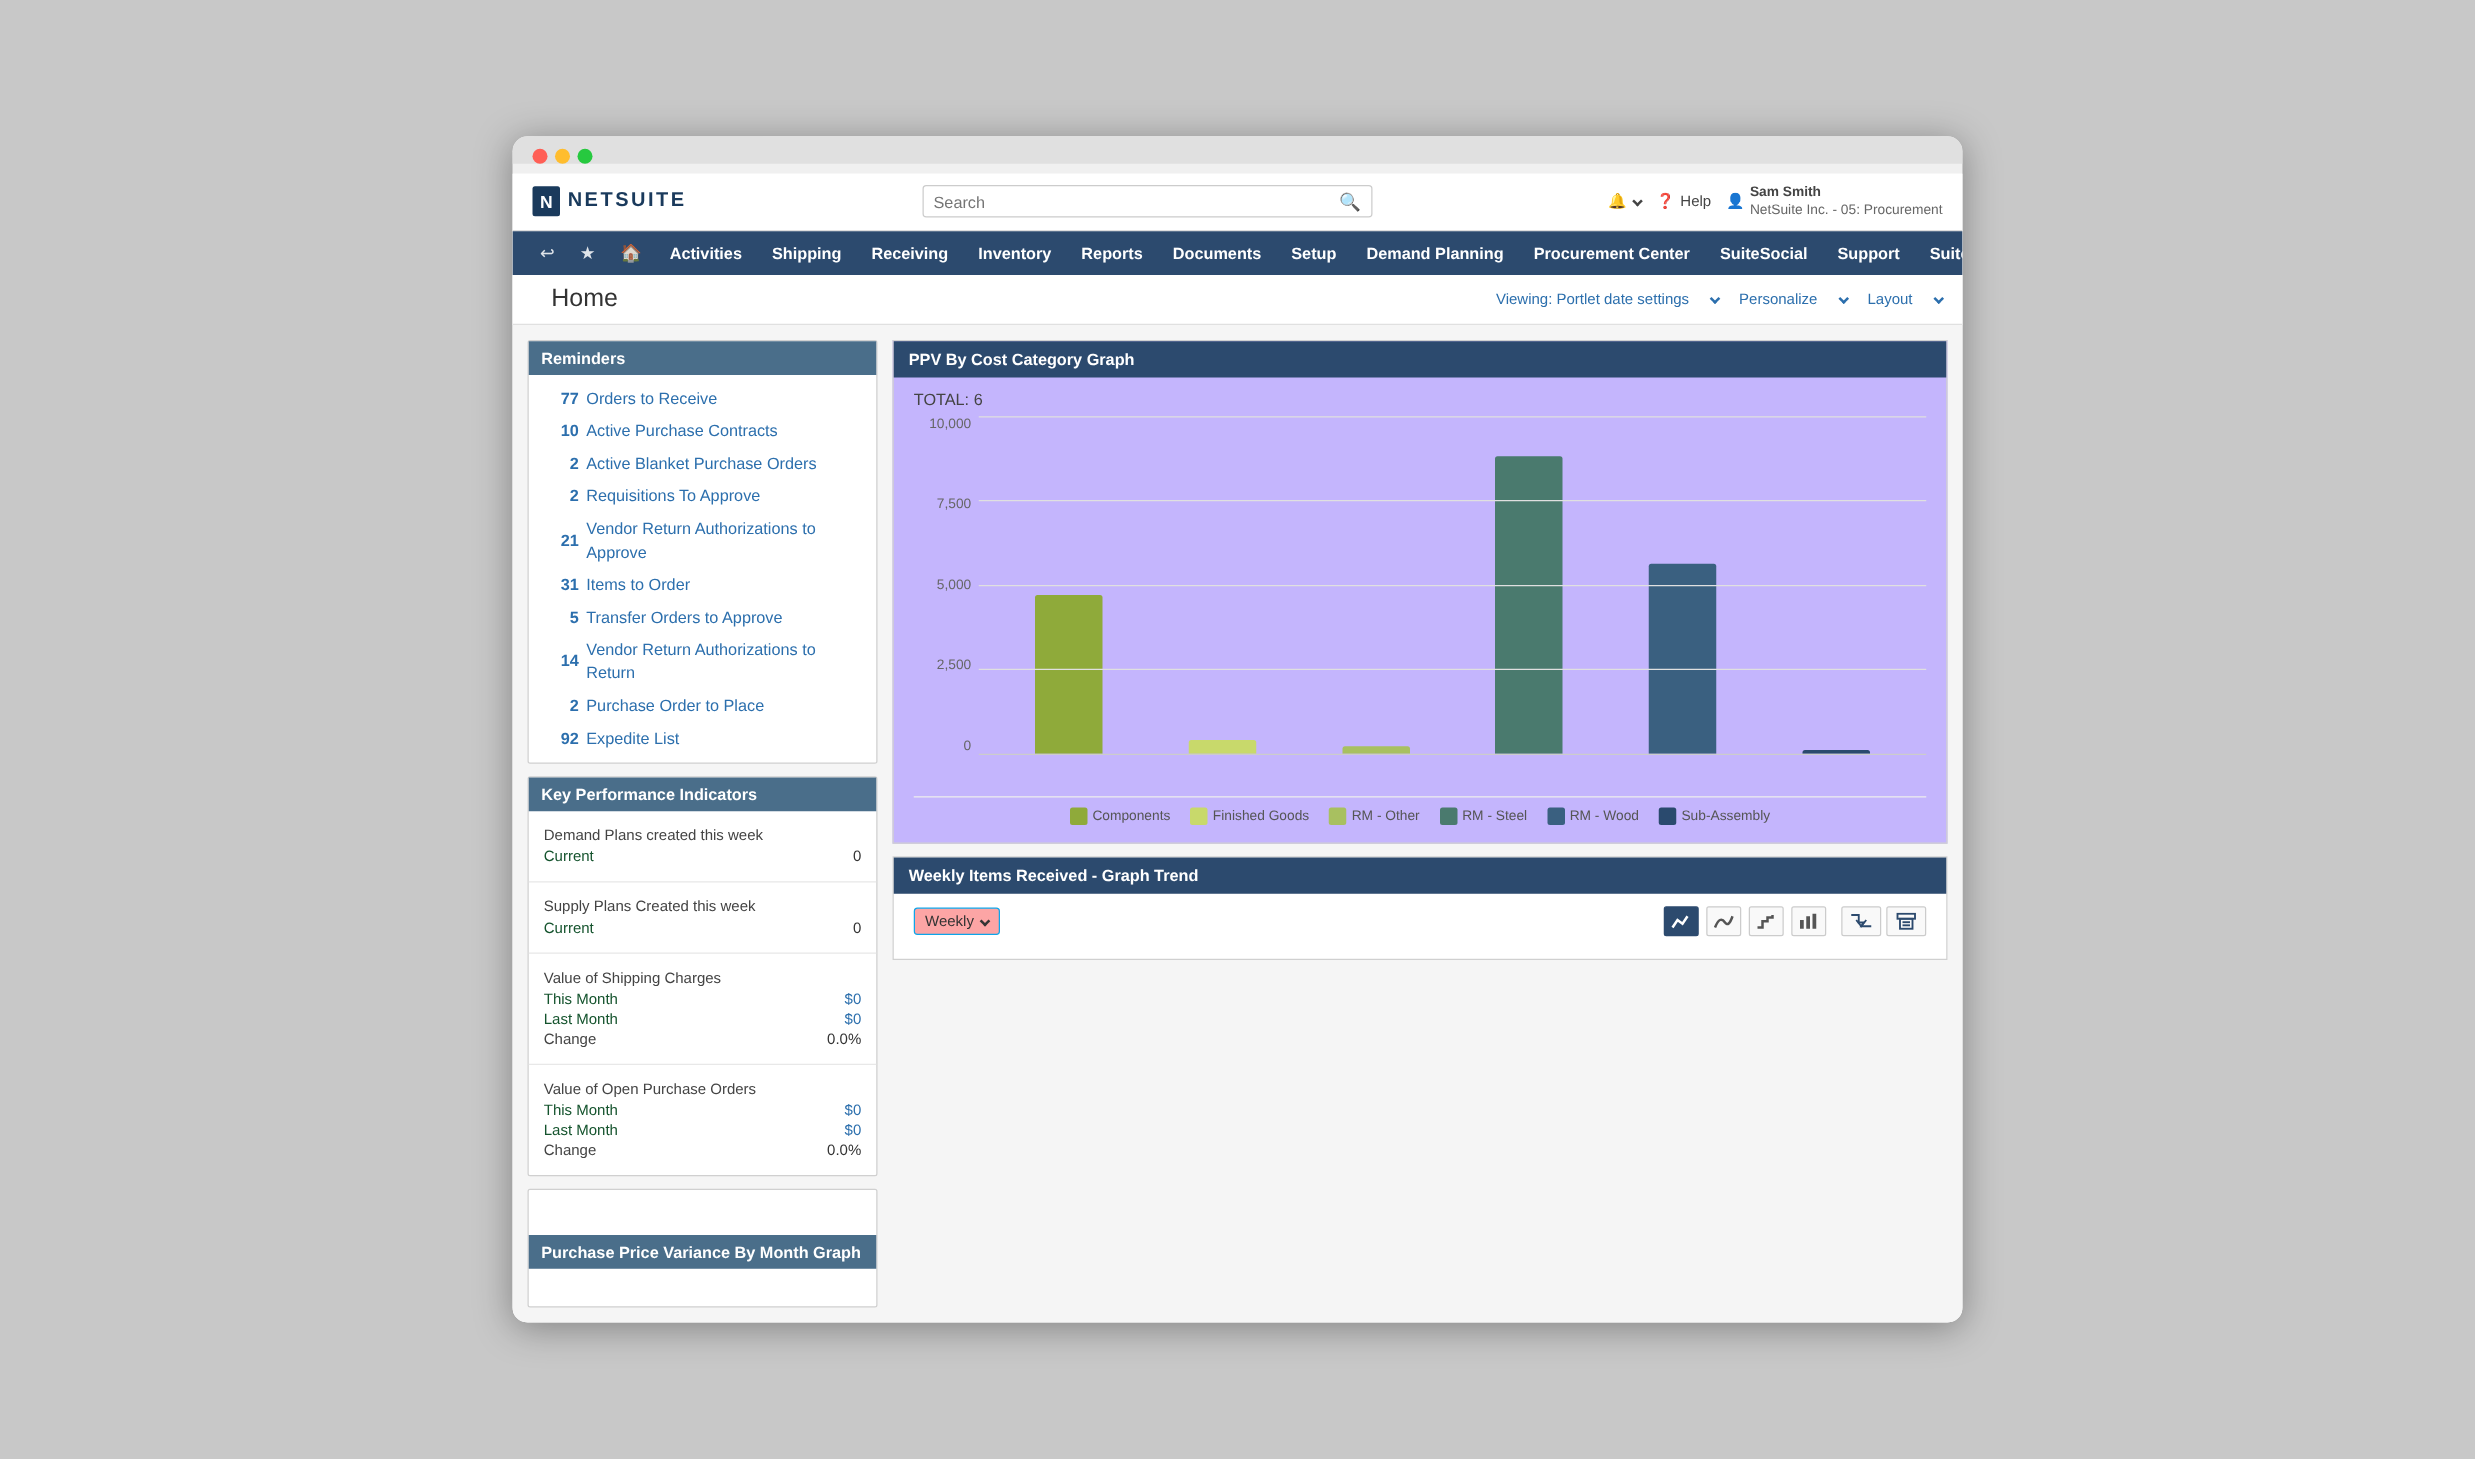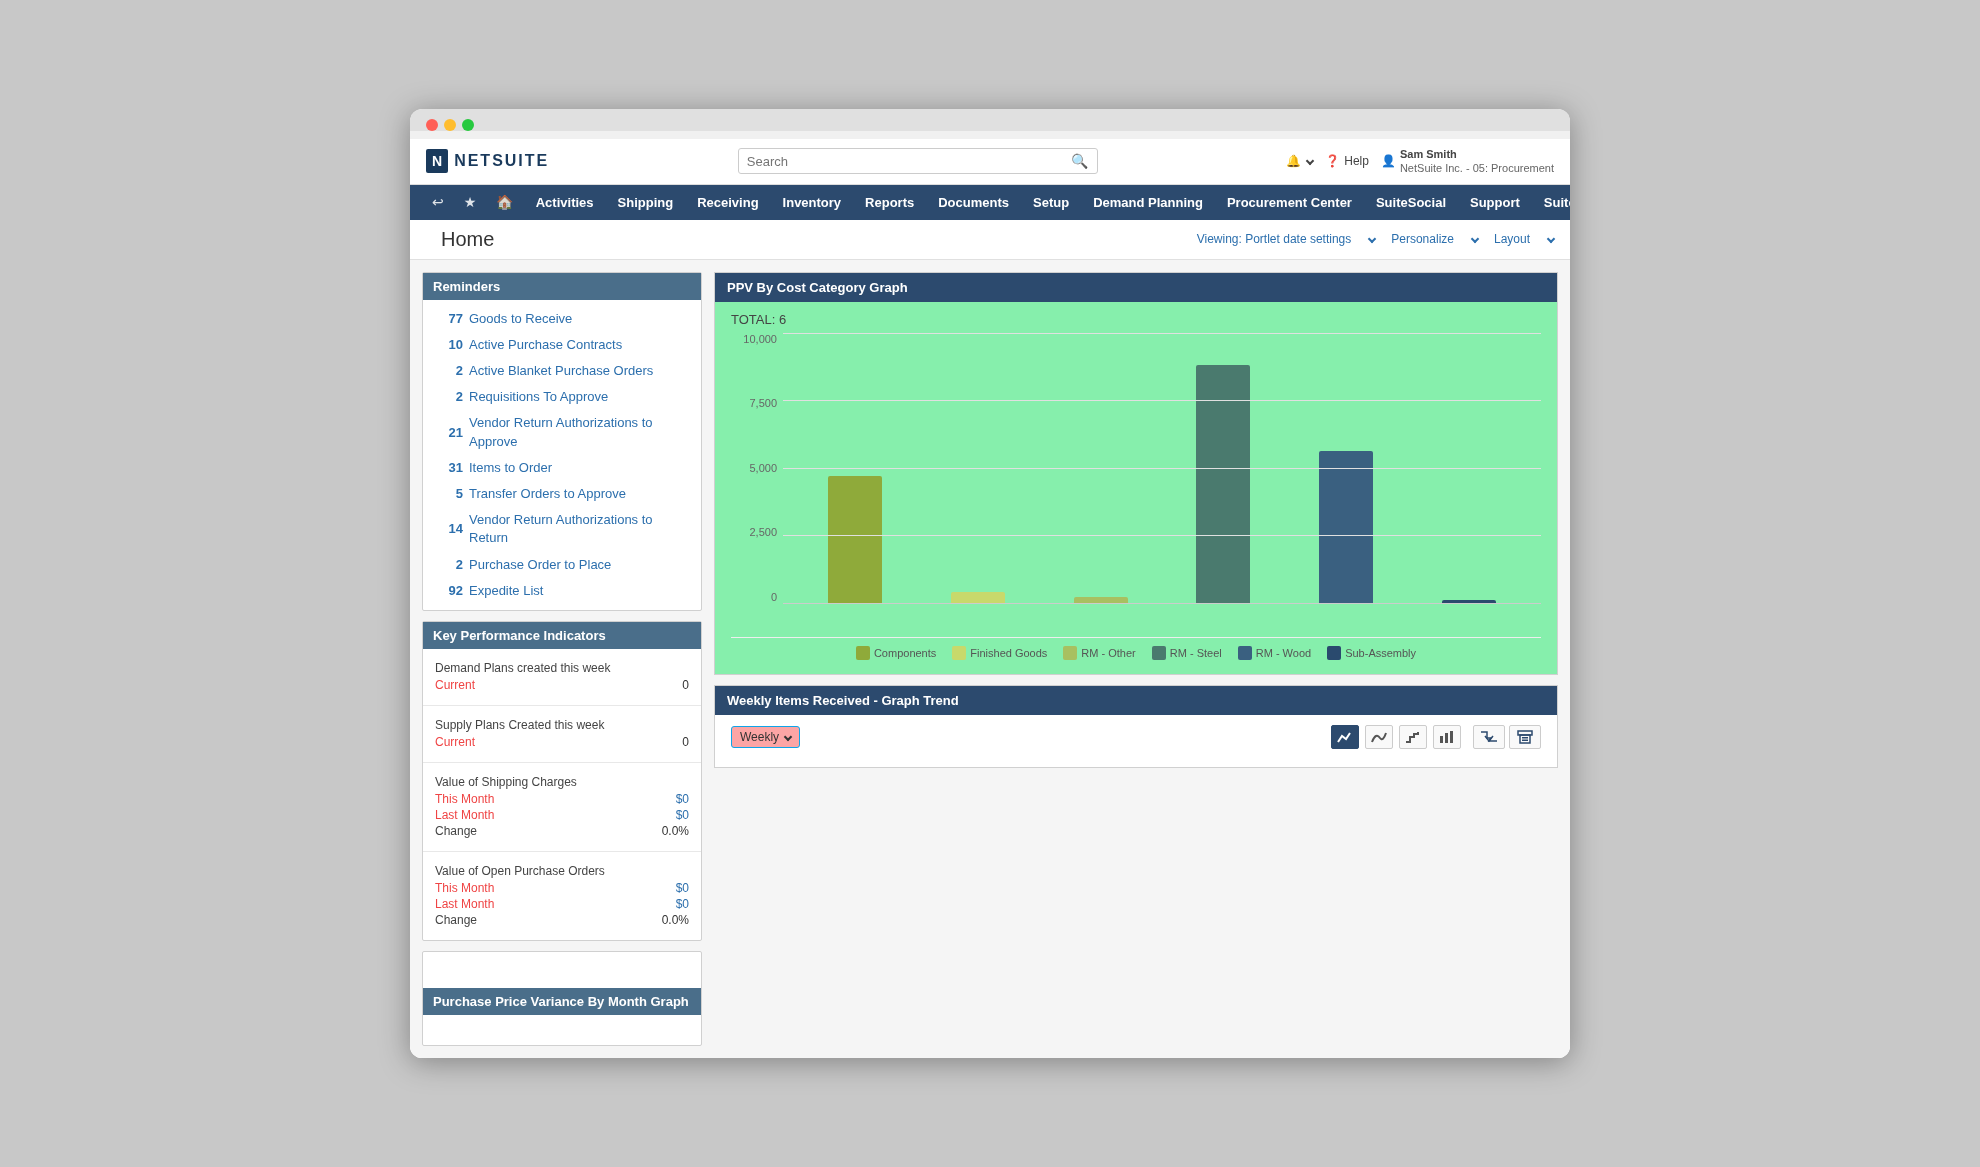--- a/index.html
+++ b/index.html
@@ -231,21 +231,21 @@
       font-size: 12px;
       margin-bottom: 2px;
     }
     .kpi-row {
       display: flex;
       justify-content: space-between;
       align-items: center;
       padding: 1px 0;
     }
     .kpi-row-label {
-      color: #ef4444;
+      color: #14532d;
       font-size: 12px;
       cursor: pointer;
     }
     .kpi-row-value {
       color: #333;
       font-size: 12px;
     }
     .kpi-row-value.green { color: #2c6fad; }
     .kpi-divider {
       border: none;
@@ -256,21 +256,21 @@
     
     .ns-right {
       flex: 1;
       display: flex;
       flex-direction: column;
       gap: 10px;
     }
 
     
     .chart-portlet {
-      background: #86efac;
+      background: #c4b5fd;
       border: 1px solid #d0d0d0;
     }
     .chart-portlet-header {
       background: #2c4a6e;
       color: #fff;
       padding: 7px 12px;
       font-size: 13px;
       font-weight: bold;
     }
     .chart-body {
@@ -454,21 +454,21 @@
 
       <div class="ns-main">
 
         <div class="ns-left">
 
           <div class="portlet">
             <div class="portlet-header">Reminders</div>
             <div class="portlet-body">
               <div class="reminder-item">
                 <span class="reminder-num">77</span>
-                <span class="reminder-label">Goods to Receive</span>
+                <span class="reminder-label">Orders to Receive</span>
               </div>
               <div class="reminder-item">
                 <span class="reminder-num">10</span>
                 <span class="reminder-label">Active Purchase Contracts</span>
               </div>
               <div class="reminder-item">
                 <span class="reminder-num">2</span>
                 <span class="reminder-label">Active Blanket Purchase Orders</span>
               </div>
               <div class="reminder-item">

